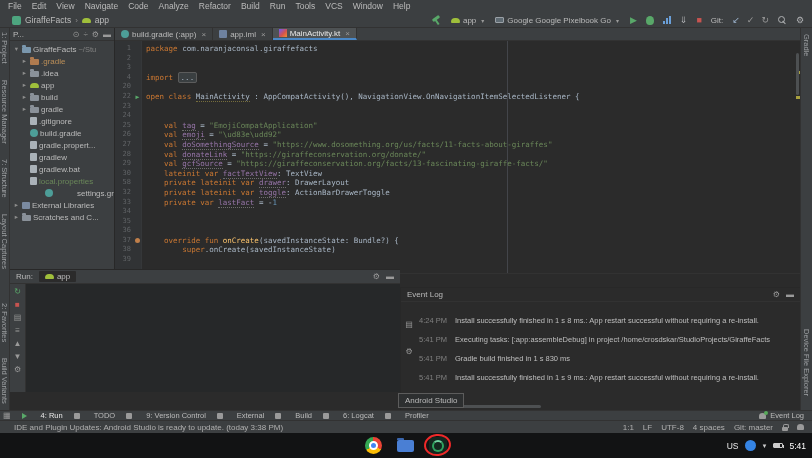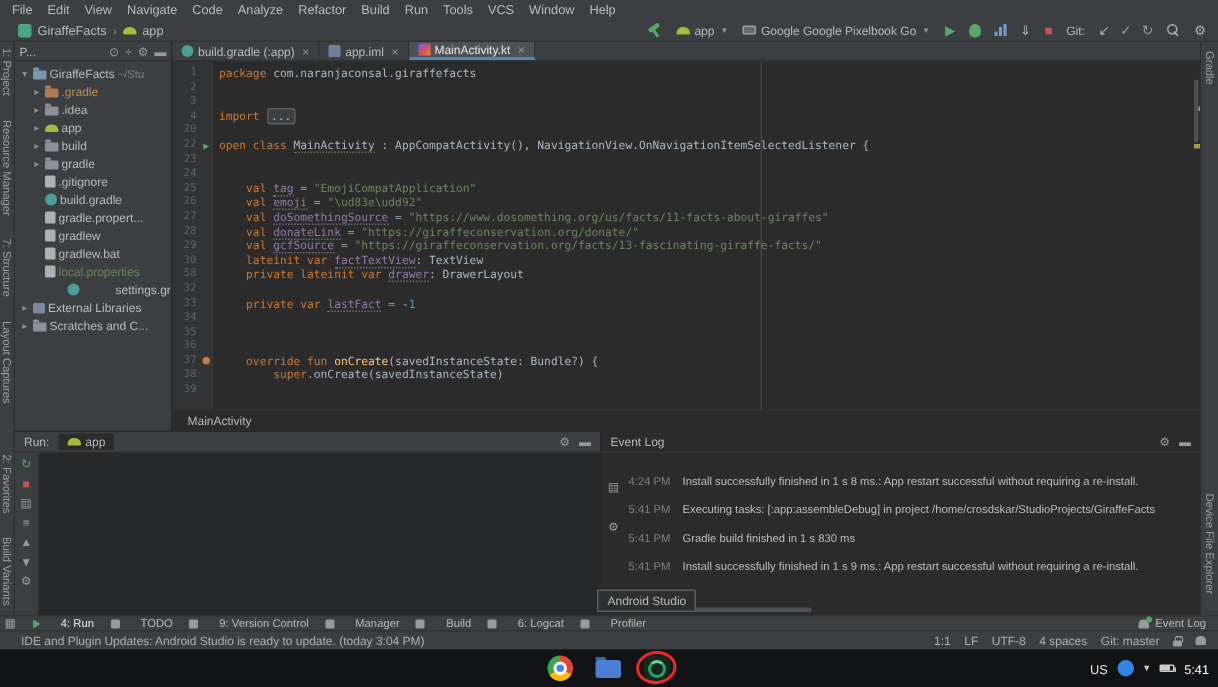--- a/index.html
+++ b/index.html
@@ -86,21 +86,21 @@
 .c-defu{color:#a9b7c6;border-bottom:1px dotted #756d3c}
 .c-str{color:#6a8759}
 .c-propu{color:#9876aa;border-bottom:1px dotted #6d6d6d}
 .c-num{color:#6897bb}
 .c-fn{color:#ffc66d}
 .c-fold{background:#3a3f41;border:1px solid #5c5c5c;border-radius:2px;padding:0 2px;color:#a9b7c6}
 #ed-scroll{position:absolute;right:1px;top:12px;width:3px;height:42px;background:#4d5052;border-radius:2px}
 .stripe-tick{position:absolute;right:0;width:4px;height:3px;background:#a8a03f}
 #breadcrumb-bar{height:14px;background:#2b2b2b;border-top:1px solid #323232;display:flex;align-items:center;padding-left:10px;font-size:8px;color:#bbbbbb}
 
-#run-panel{left:10px;top:287px;width:390px;height:123px;background:#3c3f41;border-top:1px solid #282828;display:flex;flex-direction:column}
+#run-panel{left:10px;top:269px;width:390px;height:123px;background:#3c3f41;border-top:1px solid #282828;display:flex;flex-direction:column}
 .panel-header{height:14px;display:flex;align-items:center;gap:6px;padding:0 6px;font-size:8px;color:#bbbbbb;border-bottom:1px solid #323232}
 .panel-header .hic{margin-left:auto;display:flex;gap:6px}
 .panel-header .hic span{color:#9a9a9a;font-size:8px}
 .run-tab{display:flex;align-items:center;gap:3px;background:#2b2b2b;padding:1px 6px;border-radius:1px}
 #run-body{flex:1;display:flex}
 #run-toolbar{width:16px;background:#3c3f41;border-right:1px solid #323232;display:flex;flex-direction:column;align-items:center;gap:5px;padding-top:4px}
 #run-toolbar span{font-size:8px;line-height:8px}
 #run-console{flex:1;background:#262829}
 #event-log{left:400px;top:287px;width:400px;height:123px;background:#2b2b2b;border-top:1px solid #282828;border-left:1px solid #282828;display:flex;flex-direction:column}
 #el-body{flex:1;display:flex;position:relative}
@@ -328,21 +328,21 @@
         <div class="code-line"><span class="gnum">22</span><span class="gico"><span class="runmark">▶</span></span><span class="code-text"><span class="c-kw">open class </span><span class="c-defu">MainActivity</span><span class="c-def"> : AppCompatActivity(), NavigationView.OnNavigationItemSelectedListener {</span></span></div>
         <div class="code-line"><span class="gnum">23</span><span class="gico"></span><span class="code-text"></span></div>
         <div class="code-line"><span class="gnum">24</span><span class="gico"></span><span class="code-text"></span></div>
         <div class="code-line"><span class="gnum">25</span><span class="gico"></span><span class="code-text"><span class="c-def">    </span><span class="c-kw">val </span><span class="c-propu">tag</span><span class="c-def"> = </span><span class="c-str">"EmojiCompatApplication"</span></span></div>
         <div class="code-line"><span class="gnum">26</span><span class="gico"></span><span class="code-text"><span class="c-def">    </span><span class="c-kw">val </span><span class="c-propu">emoji</span><span class="c-def"> = </span><span class="c-str">"\ud83e\udd92"</span></span></div>
         <div class="code-line"><span class="gnum">27</span><span class="gico"></span><span class="code-text"><span class="c-def">    </span><span class="c-kw">val </span><span class="c-propu">doSomethingSource</span><span class="c-def"> = </span><span class="c-str">"https://www.dosomething.org/us/facts/11-facts-about-giraffes"</span></span></div>
         <div class="code-line"><span class="gnum">28</span><span class="gico"></span><span class="code-text"><span class="c-def">    </span><span class="c-kw">val </span><span class="c-propu">donateLink</span><span class="c-def"> = </span><span class="c-str">"https://giraffeconservation.org/donate/"</span></span></div>
         <div class="code-line"><span class="gnum">29</span><span class="gico"></span><span class="code-text"><span class="c-def">    </span><span class="c-kw">val </span><span class="c-propu">gcfSource</span><span class="c-def"> = </span><span class="c-str">"https://giraffeconservation.org/facts/13-fascinating-giraffe-facts/"</span></span></div>
         <div class="code-line"><span class="gnum">30</span><span class="gico"></span><span class="code-text"><span class="c-def">    </span><span class="c-kw">lateinit var </span><span class="c-propu">factTextView</span><span class="c-def">: TextView</span></span></div>
         <div class="code-line"><span class="gnum">58</span><span class="gico"></span><span class="code-text"><span class="c-def">    </span><span class="c-kw">private lateinit var </span><span class="c-propu">drawer</span><span class="c-def">: DrawerLayout</span></span></div>
-        <div class="code-line"><span class="gnum">32</span><span class="gico"></span></div>
+        <div class="code-line"><span class="gnum">32</span><span class="gico"></span><span class="code-text"><span class="c-def">    </span><span class="c-kw">private lateinit var </span><span class="c-propu">toggle</span><span class="c-def">: ActionBarDrawerToggle</span></span></div>
         <div class="code-line"><span class="gnum">33</span><span class="gico"></span><span class="code-text"><span class="c-def">    </span><span class="c-kw">private var </span><span class="c-propu">lastFact</span><span class="c-def"> = -</span><span class="c-num">1</span></span></div>
         <div class="code-line"><span class="gnum">34</span><span class="gico"></span><span class="code-text"></span></div>
         <div class="code-line"><span class="gnum">35</span><span class="gico"></span><span class="code-text"></span></div>
         <div class="code-line"><span class="gnum">36</span><span class="gico"></span><span class="code-text"></span></div>
         <div class="code-line"><span class="gnum">37</span><span class="gico"><span class="ovrmark"></span></span><span class="code-text"><span class="c-def">    </span><span class="c-kw">override fun </span><span class="c-fn">onCreate</span><span class="c-def">(savedInstanceState: Bundle?) {</span></span></div>
         <div class="code-line"><span class="gnum">38</span><span class="gico"></span><span class="code-text"><span class="c-def">        </span><span class="c-kw">super</span><span class="c-def">.onCreate(savedInstanceState)</span></span></div>
         <div class="code-line"><span class="gnum">39</span><span class="gico"></span><span class="code-text"></span></div>
       </div>
     <div class="stripe-tick" style="top:30px"></div>
     <div class="stripe-tick" style="top:55px"></div>
@@ -424,21 +424,21 @@
       <span class="tt">
         <span class="tt-sq"></span>
         <span>TODO</span>
       </span>
       <span class="tt">
         <span class="tt-sq"></span>
         <span>9: Version Control</span>
       </span>
       <span class="tt">
         <span class="tt-sq"></span>
-        <span>Manager</span>
+        <span>External</span>
       </span>
       <span class="tt">
         <span class="tt-sq"></span>
         <span>Build</span>
       </span>
       <span class="tt">
         <span class="tt-sq"></span>
         <span>6: Logcat</span>
       </span>
       <span class="tt">
@@ -446,21 +446,21 @@
         <span>Profiler</span>
       </span>
     </span>
   <span id="tt-right">
     <span class="bellico green"></span>
     <span>Event Log</span>
   </span>
 </div>
 
 <div class="abs" id="status-bar">
-  <span>IDE and Plugin Updates: Android Studio is ready to update. (today 3:04 PM)</span>
+  <span>IDE and Plugin Updates: Android Studio is ready to update. (today 3:38 PM)</span>
   <span id="status-right" style="display: flex; gap: 9px; margin-left: auto; align-items: center;">
       <span class="status-item">1:1</span>
       <span class="status-item">LF</span>
       <span class="status-item">UTF-8</span>
       <span class="status-item">4 spaces</span>
       <span class="status-item">Git: master</span>
       <span class="lockico"></span>
       <span class="bellico"></span>
     </span>
 </div>

